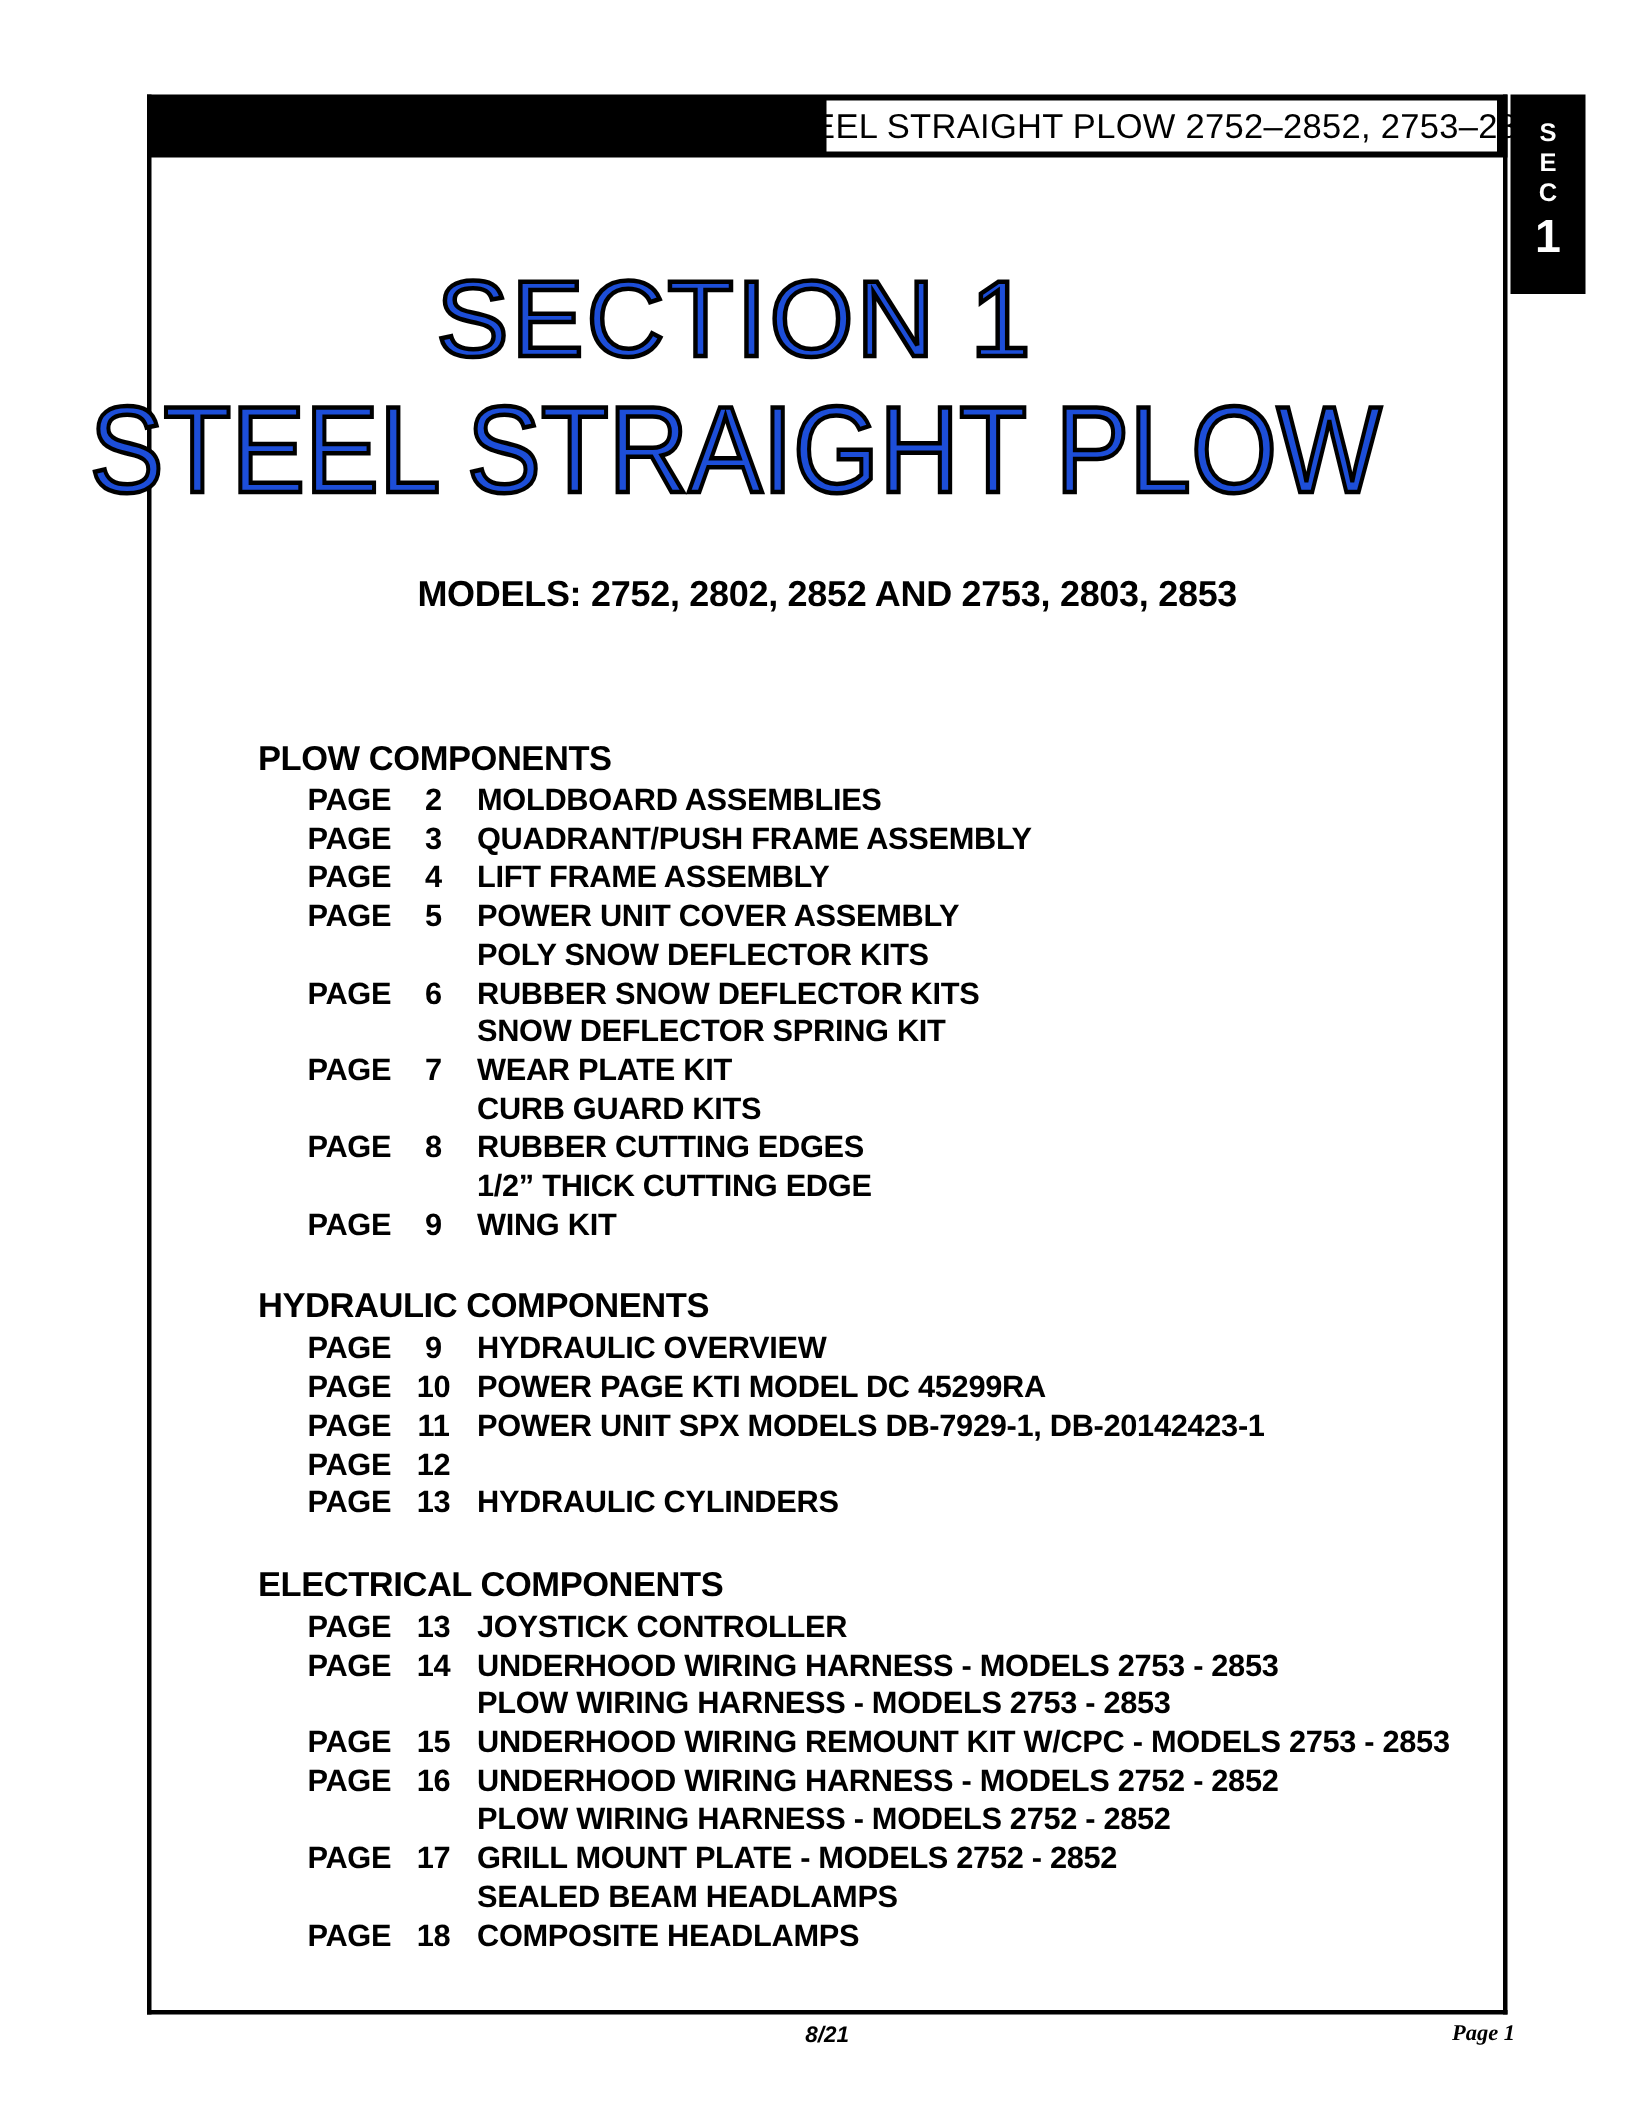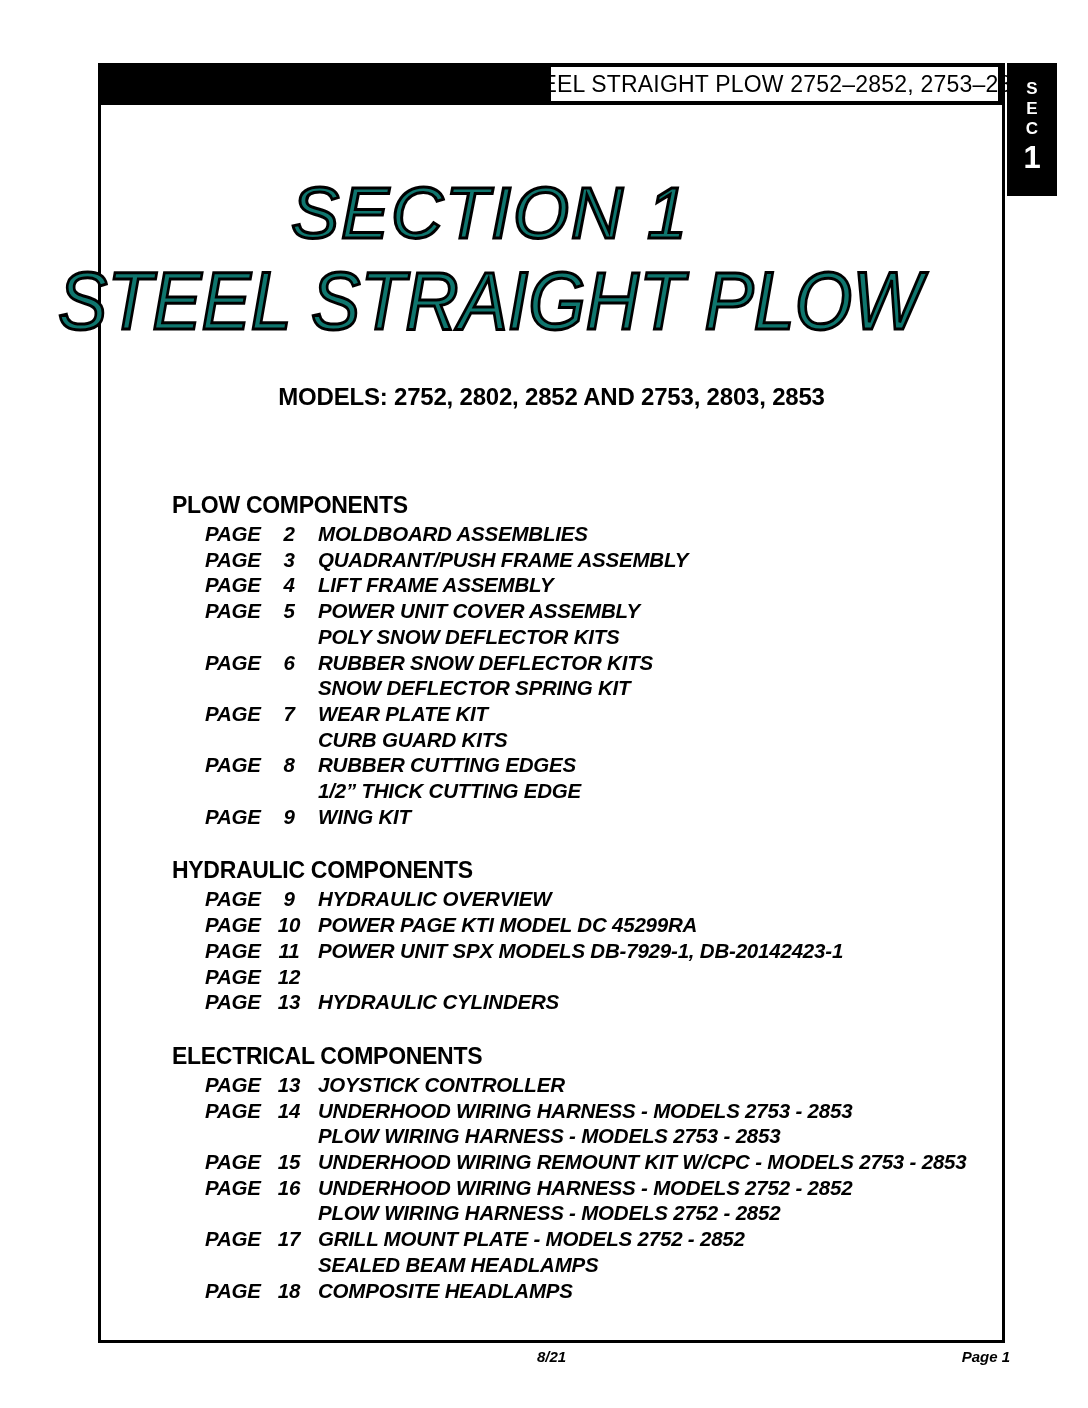--- a/index.html
+++ b/index.html
@@ -41,55 +41,54 @@
     background:#000; color:#fff;
     display:flex; flex-direction:column; align-items:center;
     padding-top:16px; box-sizing:border-box;
   }
   .sec-tab .letter { font-size:17px; font-weight:700; line-height:20px; }
   .sec-tab .num { font-size:31px; font-weight:700; line-height:32px; margin-top:3px; }
   
   .title-line {
     position:absolute; left:0; width:980px;
     text-align:center; white-space:nowrap;
-    color:#0f766e; -webkit-text-stroke:3px #000;
+    color:#1d4ed8; -webkit-text-stroke:3px #000;
     font-weight:400;
-    font-style:italic;
   }
   .title-line1 { top:172px; font-size:72px; letter-spacing:2px; }
   .title-line2 { top:254px; font-size:82px; }
   .title-line2 .squeeze { display:inline-block; transform:scaleX(0.90); transform-origin:center; }
   .models-line {
     position:absolute; left:98px; top:383px; width:907px;
     text-align:center; font-size:24px; font-weight:700; letter-spacing:-0.2px;
     white-space:nowrap;
   }
   
   .toc { position:absolute; left:172px; top:492px; width:830px; }
   .toc-section { margin-bottom:28px; }
   .toc-heading {
     font-size:23px; font-weight:700; line-height:27px;
     letter-spacing:-0.3px; margin-bottom:2px;
   }
   .toc-row {
     display:grid; grid-template-columns:63px 42px 1fr;
     margin-left:33px;
     font-size:20.5px; font-weight:700; line-height:25.7px;
-    letter-spacing:-0.2px; white-space:nowrap;font-style:italic;
+    letter-spacing:-0.2px; white-space:nowrap;
   }
   .toc-row .num { text-align:center; }
   .toc-row .row-title { padding-left:8px; }
   
   .footer-center {
     position:absolute; left:98px; top:1348px; width:907px;
     text-align:center; font-size:15px; font-style:italic; font-weight:700;
   }
   .footer-right {
     position:absolute; top:1348px; right:78px;
-    font-size:15px; font-style:italic; font-weight:700;
+    font-size:15px; font-style:italic; font-weight:700;font-family:Liberation Serif, serif;
   }
 </style>
 </head>
 <body>
 
 <div class="page-frame"></div>
 
 <div class="top-bar">
   <div class="bar-title-box">
     <span class="bar-title">STEEL STRAIGHT PLOW 2752–2852, 2753–2853</span>

